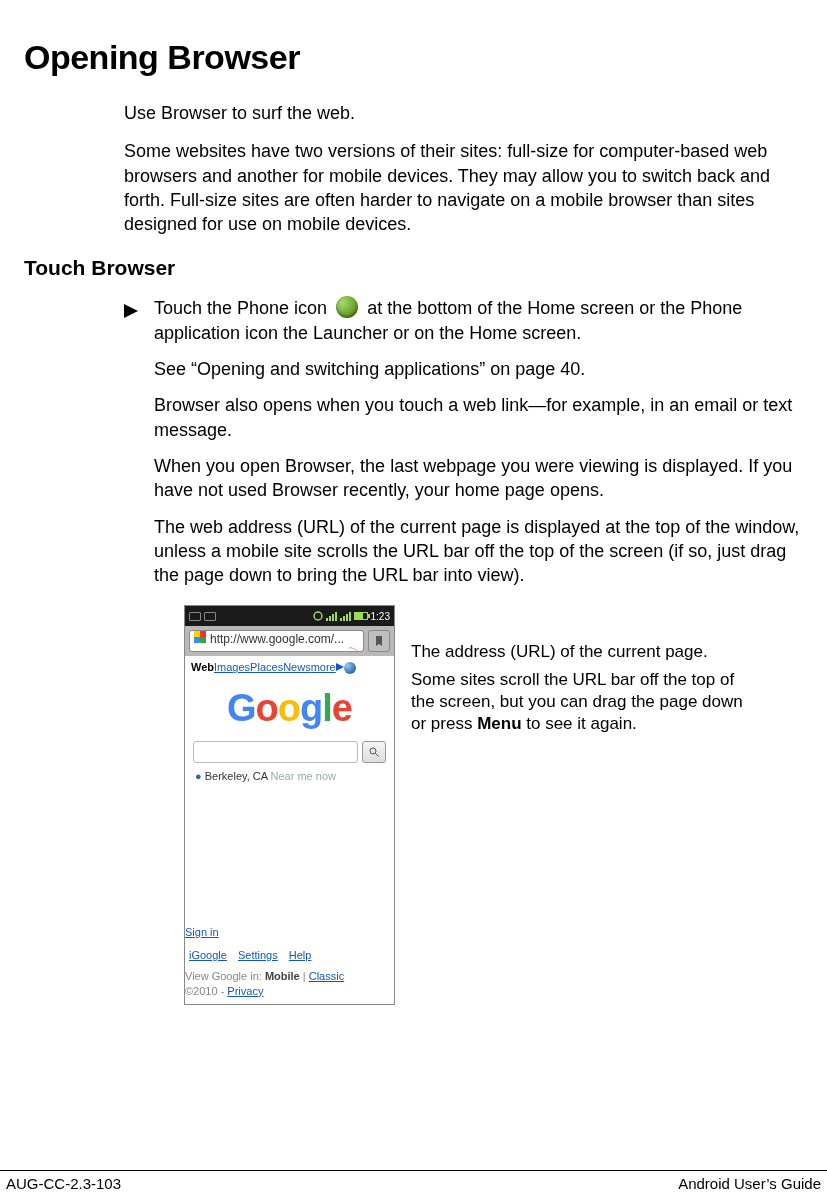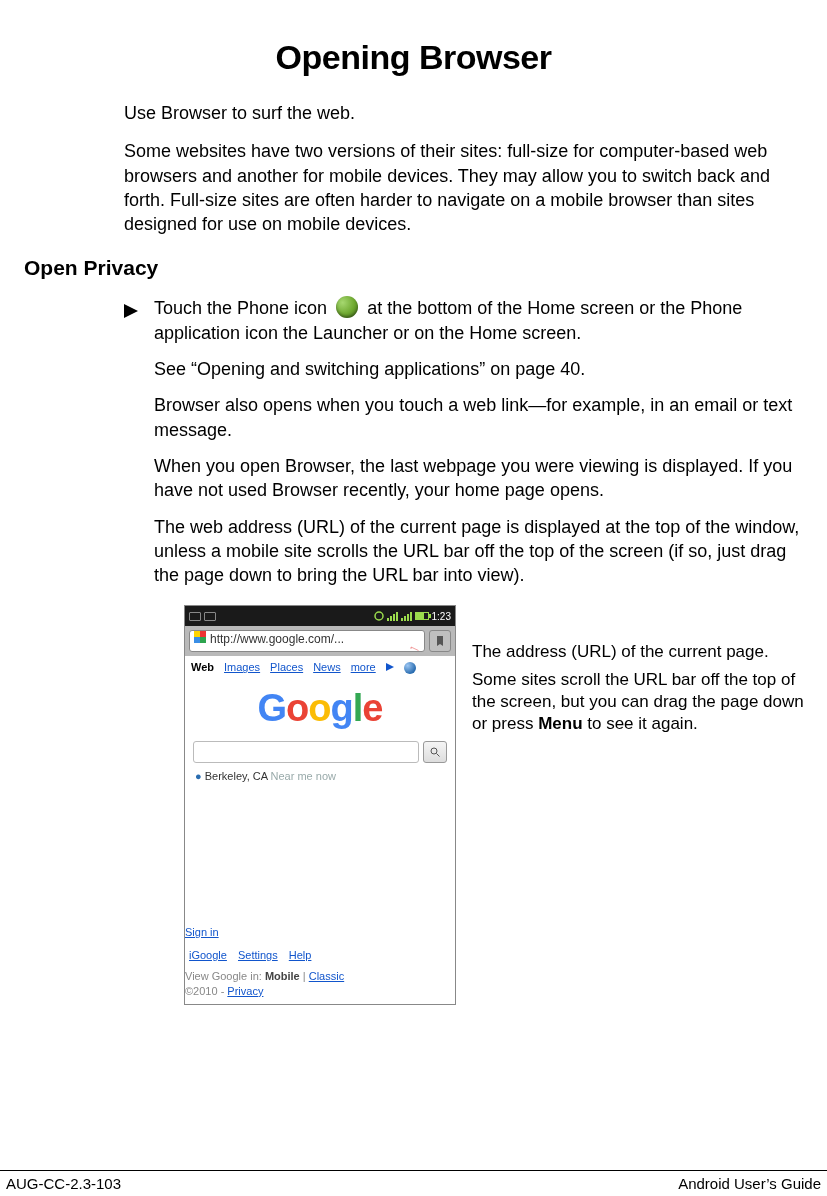--- a/index.html
+++ b/index.html
@@ -27,21 +27,20 @@
     font-size: 15px;
   }
   .content {
     padding: 28px 24px 0 24px;
   }
   h1.title {
     font-size: 34px;
     font-weight: 600;
     margin: 10px 0 24px 0;
     letter-spacing: -0.5px;
-    text-align: center;
   }
   .intro {
     margin-left: 100px;
     font-size: 18px;
     line-height: 1.35;
   }
   .intro p { margin: 0 0 14px 0; }
   h2.section {
     font-size: 21px;
     font-weight: 600;
@@ -75,21 +74,21 @@
   .steps p { margin: 0 0 12px 0; }
 
   .figure-area {
     display: flex;
     align-items: flex-start;
     margin-top: 18px;
     margin-left: 30px;
     position: relative;
   }
   .phone-shot {
-    width: 272px;
+    width: 211px;
     height: 400px;
     border: 1px solid #888;
     background: #fff;
     font-size: 11px;
     color: #444;
     display: flex;
     flex-direction: column;
   }
   .statusbar {
     height: 20px;
@@ -152,21 +151,20 @@
   .bookmark-btn {
     width:22px;height:22px;
     background:#bfbfbf;
     border:1px solid #888;
     border-radius:3px;
     display:flex;align-items:center;justify-content:center;
   }
   .bookmark-btn svg{width:12px;height:12px;fill:#555;}
   .tabs-row {
     display:flex;
-    gap:10px;
     padding:4px 6px 2px 6px;
     font-size:11px;
     border-bottom: none;
     align-items: center;
   }
   .tabs-row .tab0 { color:#000; font-weight:600; }
   .tabs-row .tablink { color:#1155cc; text-decoration:underline; }
   .tabs-row .more { color:#1155cc; text-decoration:underline; }
   .tabs-row .tri-small svg{width:8px;height:8px;}
   .globe-sm {
@@ -258,21 +256,21 @@
 <div class="page">
 
   <div class="content">
     <h1 class="title">Opening Browser</h1>
 
     <div class="intro">
       <p>Use Browser to surf the web.</p>
       <p>Some websites have two versions of their sites: full-size for computer-based web browsers and another for mobile devices. They may allow you to switch back and forth. Full-size sites are often harder to navigate on a mobile browser than sites designed for use on mobile devices.</p>
     </div>
 
-    <h2 class="section">Open Privacy</h2>
+    <h2 class="section">Touch Browser</h2>
 
     <div class="steps">
       <div class="step-row">
         <div class="tri">
           <svg viewBox="0 0 10 10">
               <polygon points="0,0 10,5 0,10" fill="#000"></polygon>
             </svg>
         </div>
         <div class="step-text">
           <p>

